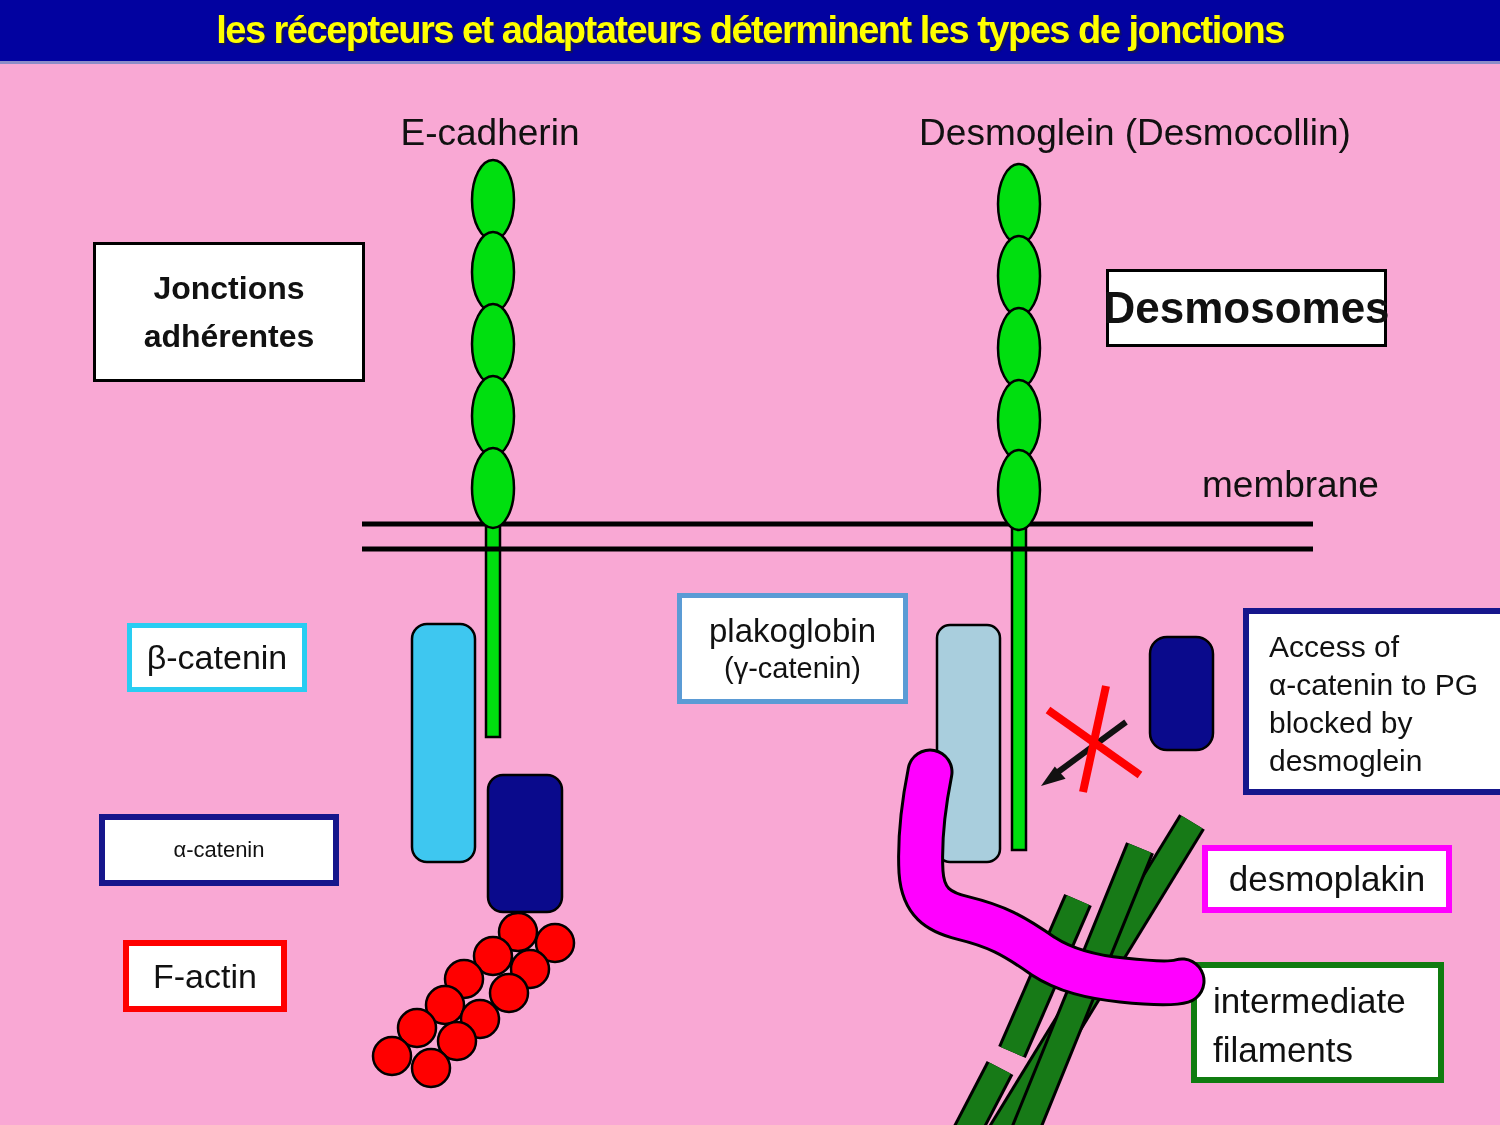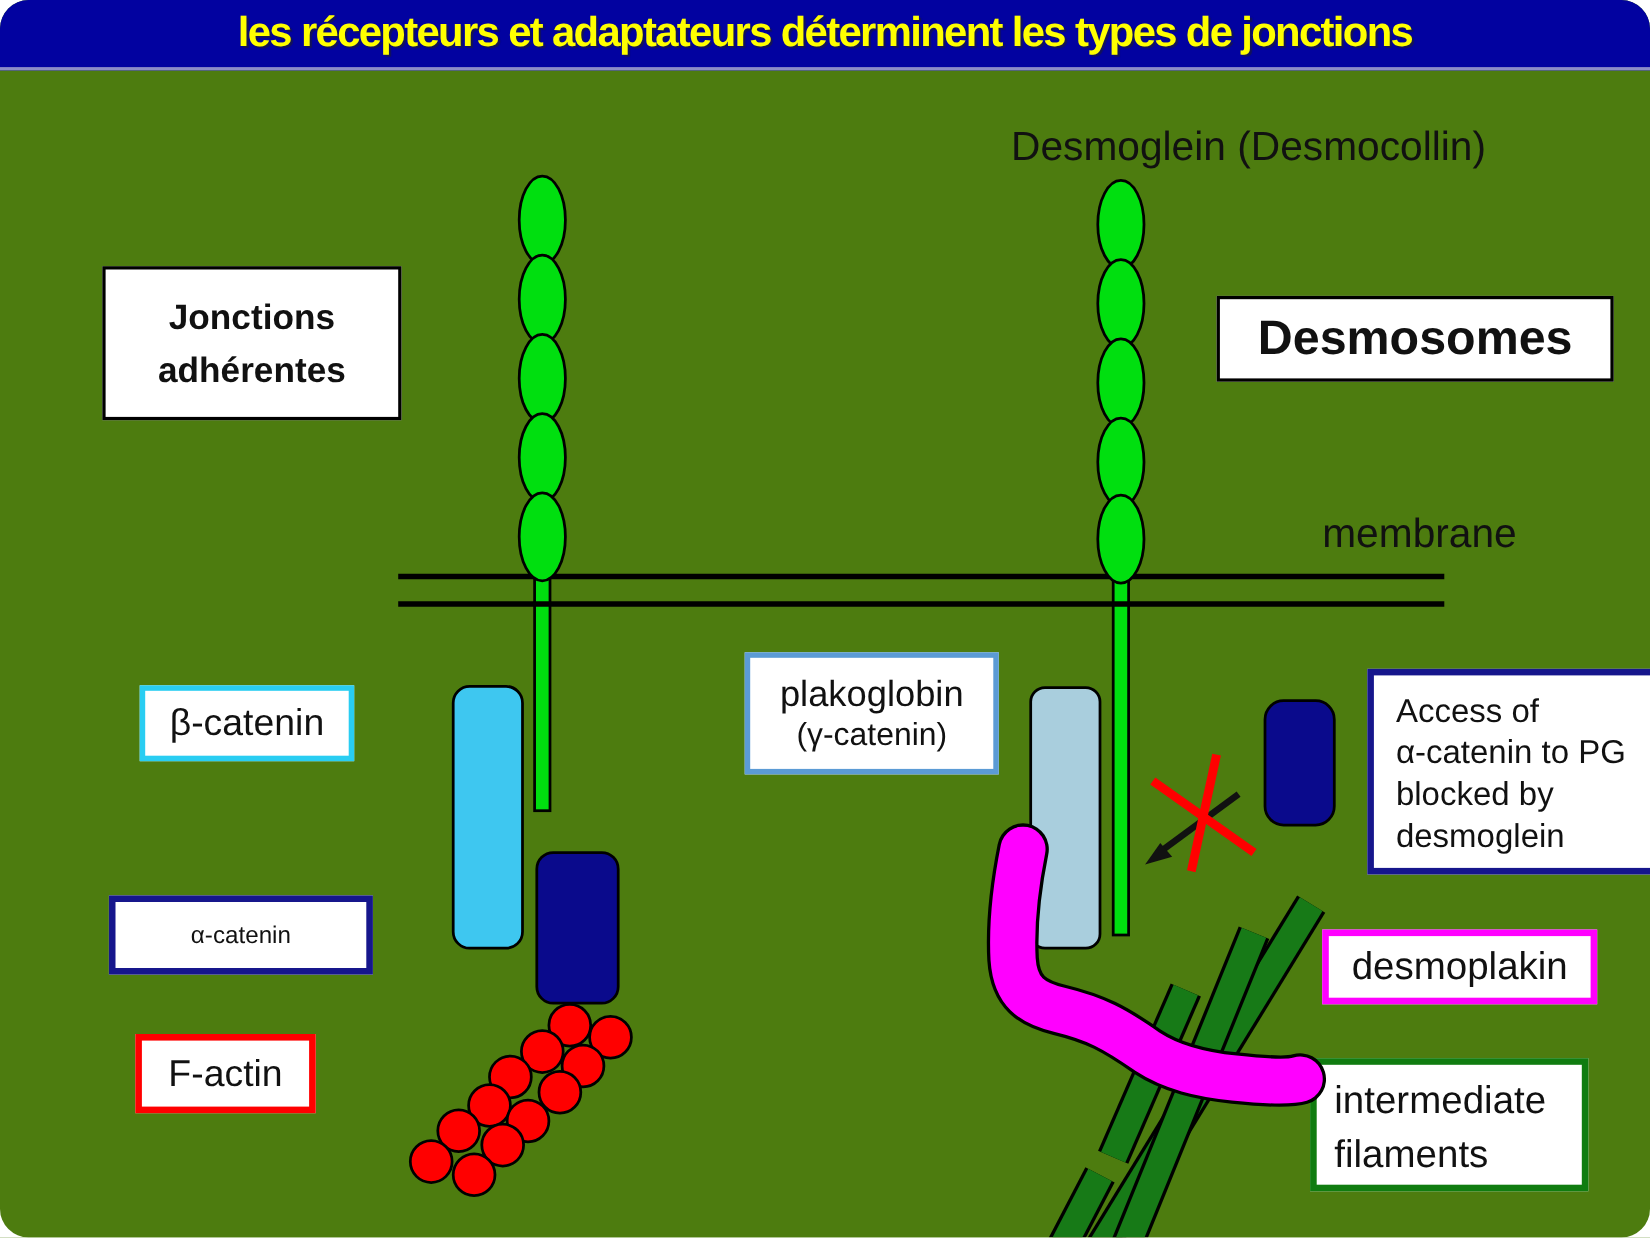--- a/index.html
+++ b/index.html
@@ -4,43 +4,43 @@
 <style>
   :root{
     --banner_bg:#0202A0; --banner_text:#FFFF00;
     --receptor_green:#00DF0F; --beta_fill:#3EC7F0; --navy_fill:#0A0A8C;
     --plako_fill:#A9CEDD; --actin_red:#FF0000; --magenta:#FF00FF;
     --filament_green:#177A17; --navy_border:#16168C; --cyan_border:#29CDF2;
     --blue_border:#5B9BD5; --green_border:#107C10; --black:#000000;
   }
   html,body{margin:0;padding:0;background:#fff;}
   body{font-family:"Liberation Sans",sans-serif;}
-  #slide{position:relative;width:1500px;height:1125px;background:#4d7c0f;overflow:hidden;border-radius:26px;}
+  #slide{position:relative;width:1500px;height:1125px;background:#f9a8d4;overflow:hidden;}
 
   
   .banner{position:absolute;left:0;top:0;width:1500px;height:61px;
     background:var(--banner_bg);border-bottom:3px solid #8C8CC8;
     display:flex;align-items:center;justify-content:center;}
   .banner .t{color:var(--banner_text);font-weight:bold;font-size:38px;letter-spacing:-1.5px;
     text-shadow:2px 2px 1px rgba(40,40,0,0.45);white-space:nowrap;}
 
   
   .lbl{position:absolute;color:#111;font-size:37px;white-space:nowrap;}
   .center{text-align:center;}
 
   
   .box{position:absolute;box-sizing:border-box;background:#fff;color:#111;
     display:flex;align-items:center;justify-content:center;text-align:center;}
   .preline{white-space:pre-line;}
 
   .jonctions{left:93px;top:242px;width:272px;height:140px;border:3px solid #000;
     font-weight:bold;font-size:32px;line-height:1.5;}
-  .desmosomes{left:1106px;top:269px;width:361px;height:78px;border:3px solid #000;
+  .desmosomes{left:1106px;top:269px;width:281px;height:78px;border:3px solid #000;
     font-weight:bold;font-size:44px;}
-  .beta{left:127px;top:623px;width:195px;height:69px;border:5px solid var(--cyan_border);font-size:34px;}
+  .beta{left:127px;top:623px;width:180px;height:69px;border:5px solid var(--cyan_border);font-size:34px;}
   .alpha{left:99px;top:814px;width:240px;height:72px;border:6px solid var(--navy_border);font-size:22px;}
   .factin{left:123px;top:940px;width:164px;height:72px;border:6px solid var(--actin_red);font-size:34px;}
   .plako{left:677px;top:593px;width:231px;height:111px;border:5px solid var(--blue_border);
     flex-direction:column;line-height:1.2;}
   .plako .l1{font-size:33px;} .plako .l2{font-size:29px;}
   .access{left:1243px;top:608px;width:290px;height:187px;border:6px solid var(--navy_border);
     font-size:30px;line-height:38px;align-items:flex-start;justify-content:flex-start;
     text-align:left;padding:14px 0 0 20px;}
   .desmoplakin{left:1202px;top:845px;width:250px;height:68px;border:6px solid var(--magenta);font-size:35px;}
   .intermediate{left:1191px;top:962px;width:253px;height:121px;border:6px solid var(--green_border);
@@ -64,20 +64,21 @@
 </style>
 </head>
 <body>
 
 <div id="slide">
 
   <div class="banner">
     <span class="t">les récepteurs et adaptateurs déterminent les types de jonctions</span>
   </div>
 
+  <div class="lbl center" style="left:350px;top:112px;width:280px;">E-cadherin</div>
   <div class="lbl center" style="left:890px;top:112px;width:490px;">Desmoglein (Desmocollin)</div>
   <div class="lbl" style="left:1202px;top:464px;">membrane</div>
 
   <div class="box jonctions preline">Jonctions
 adhérentes</div>
   <div class="box desmosomes">Desmosomes</div>
   <div class="box beta">β-catenin</div>
   <div class="box alpha">α-catenin</div>
   <div class="box factin">F-actin</div>
   <div class="box plako">

